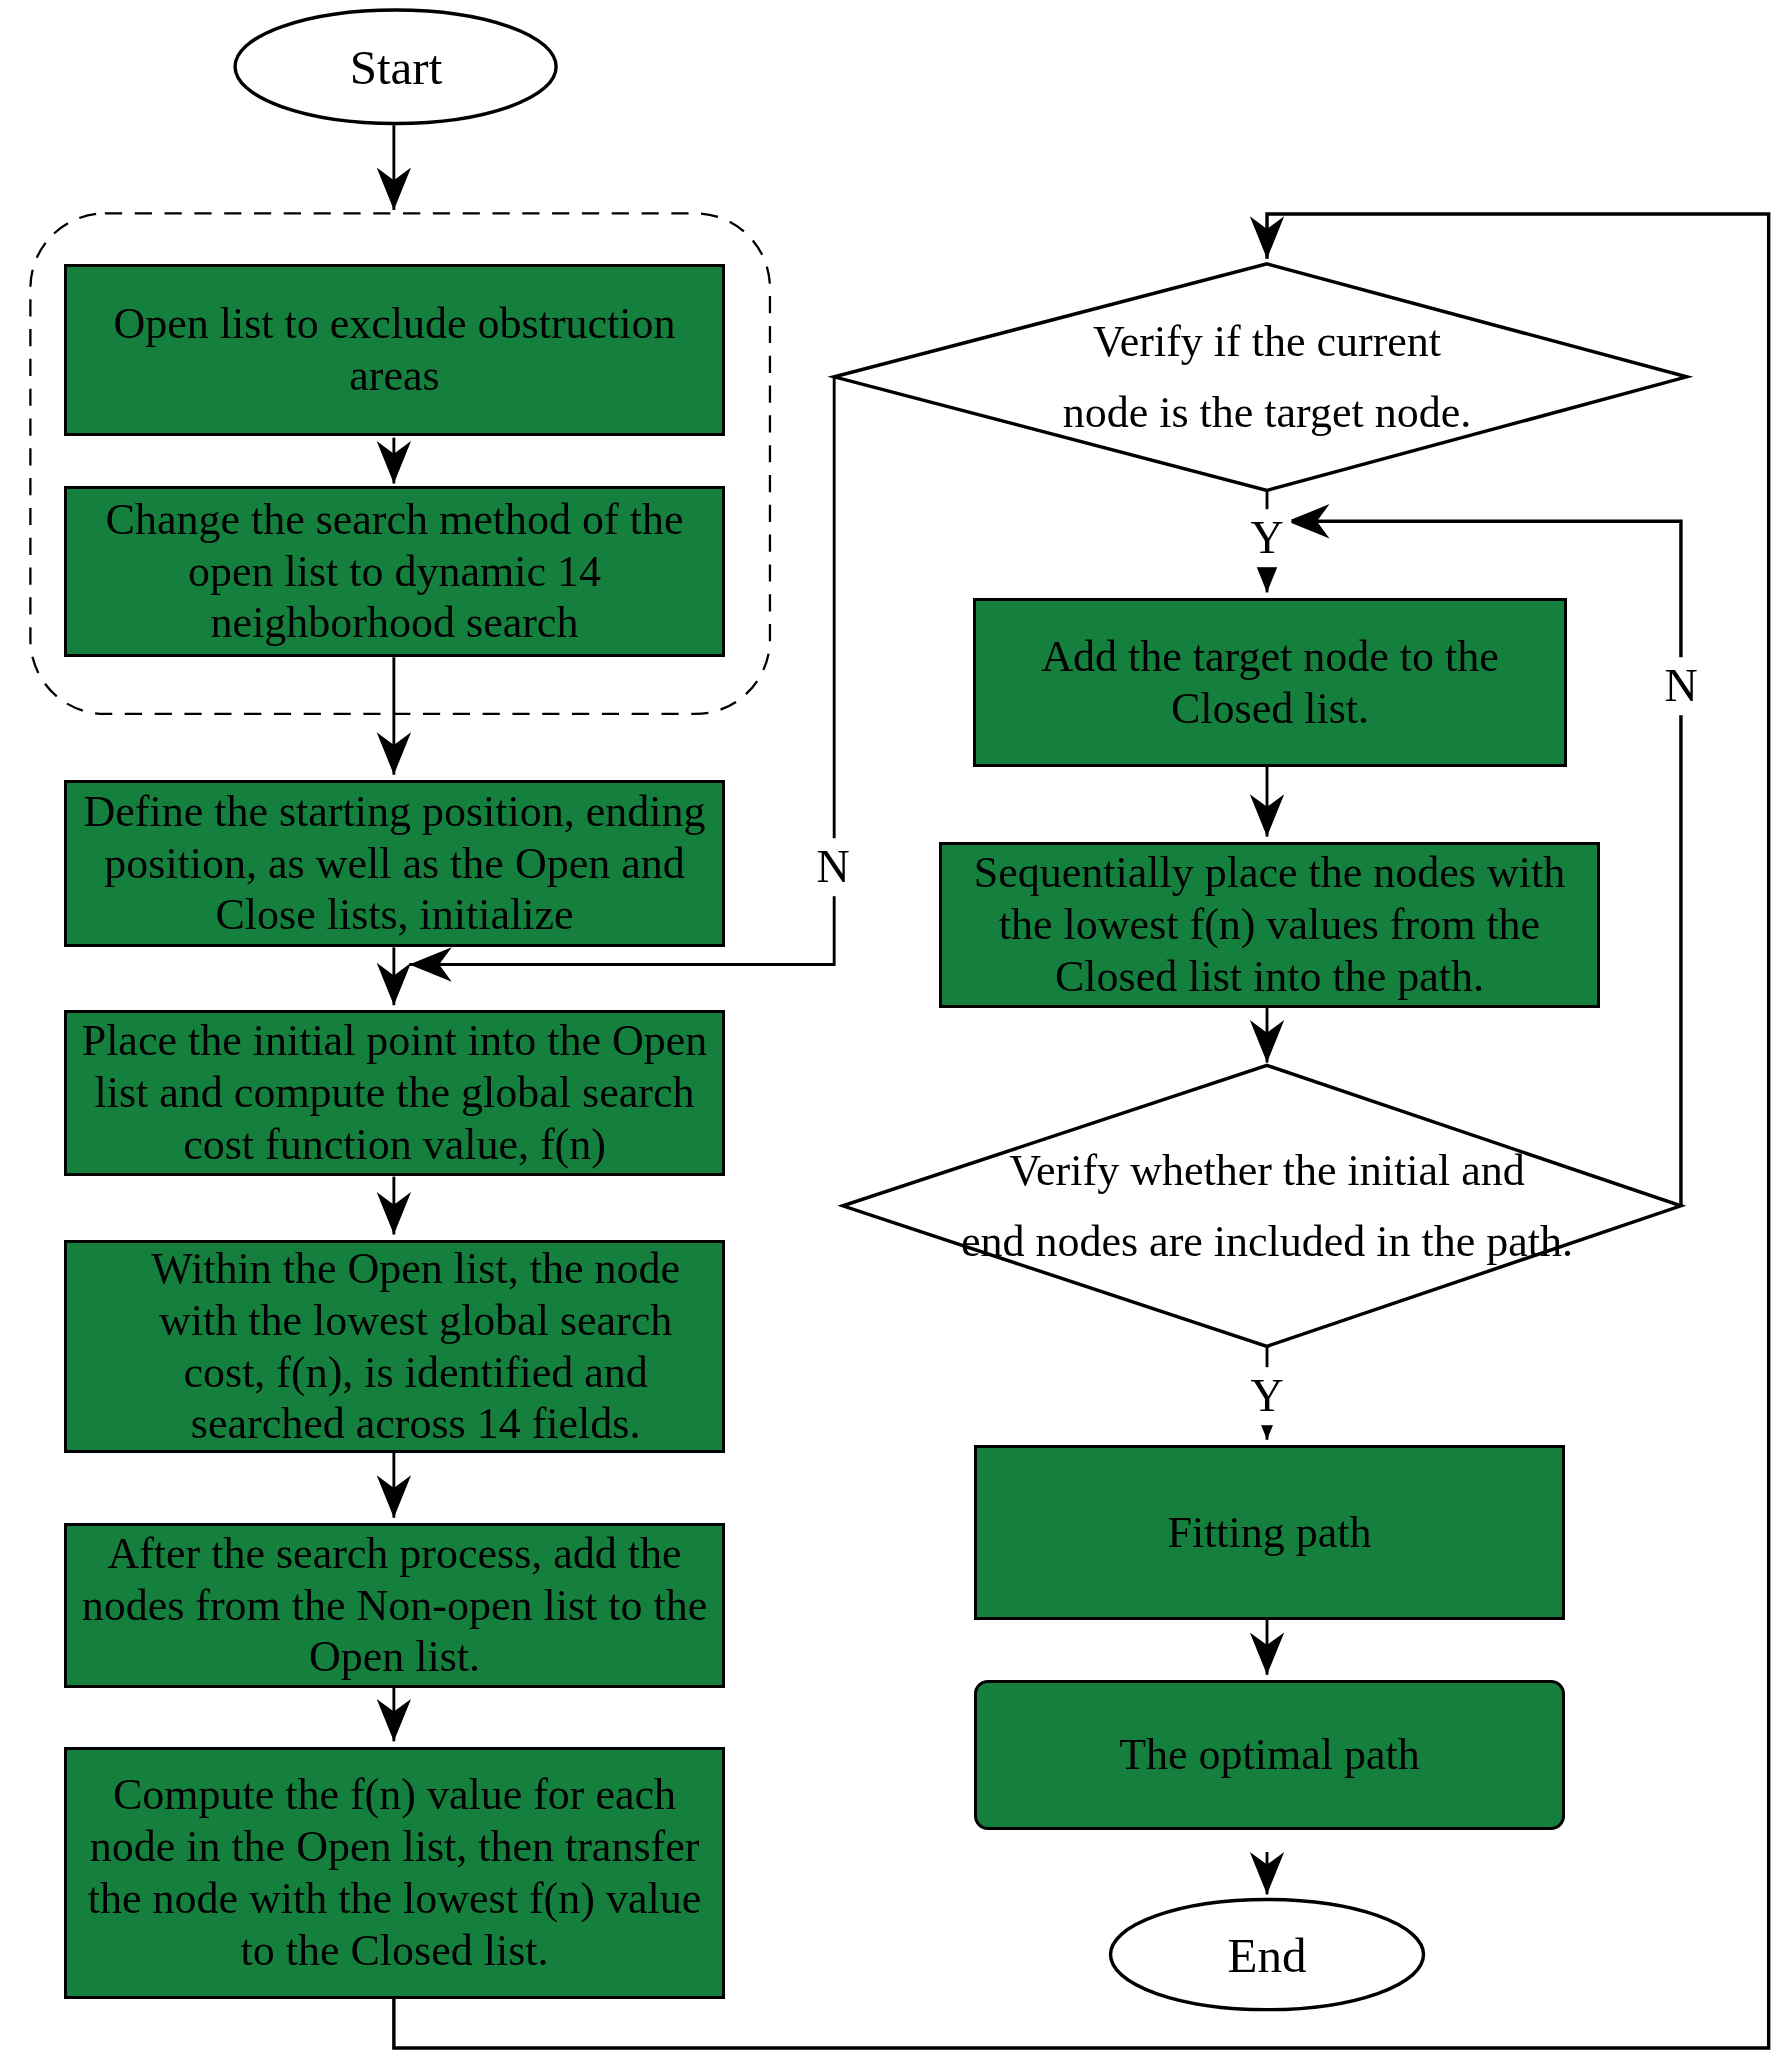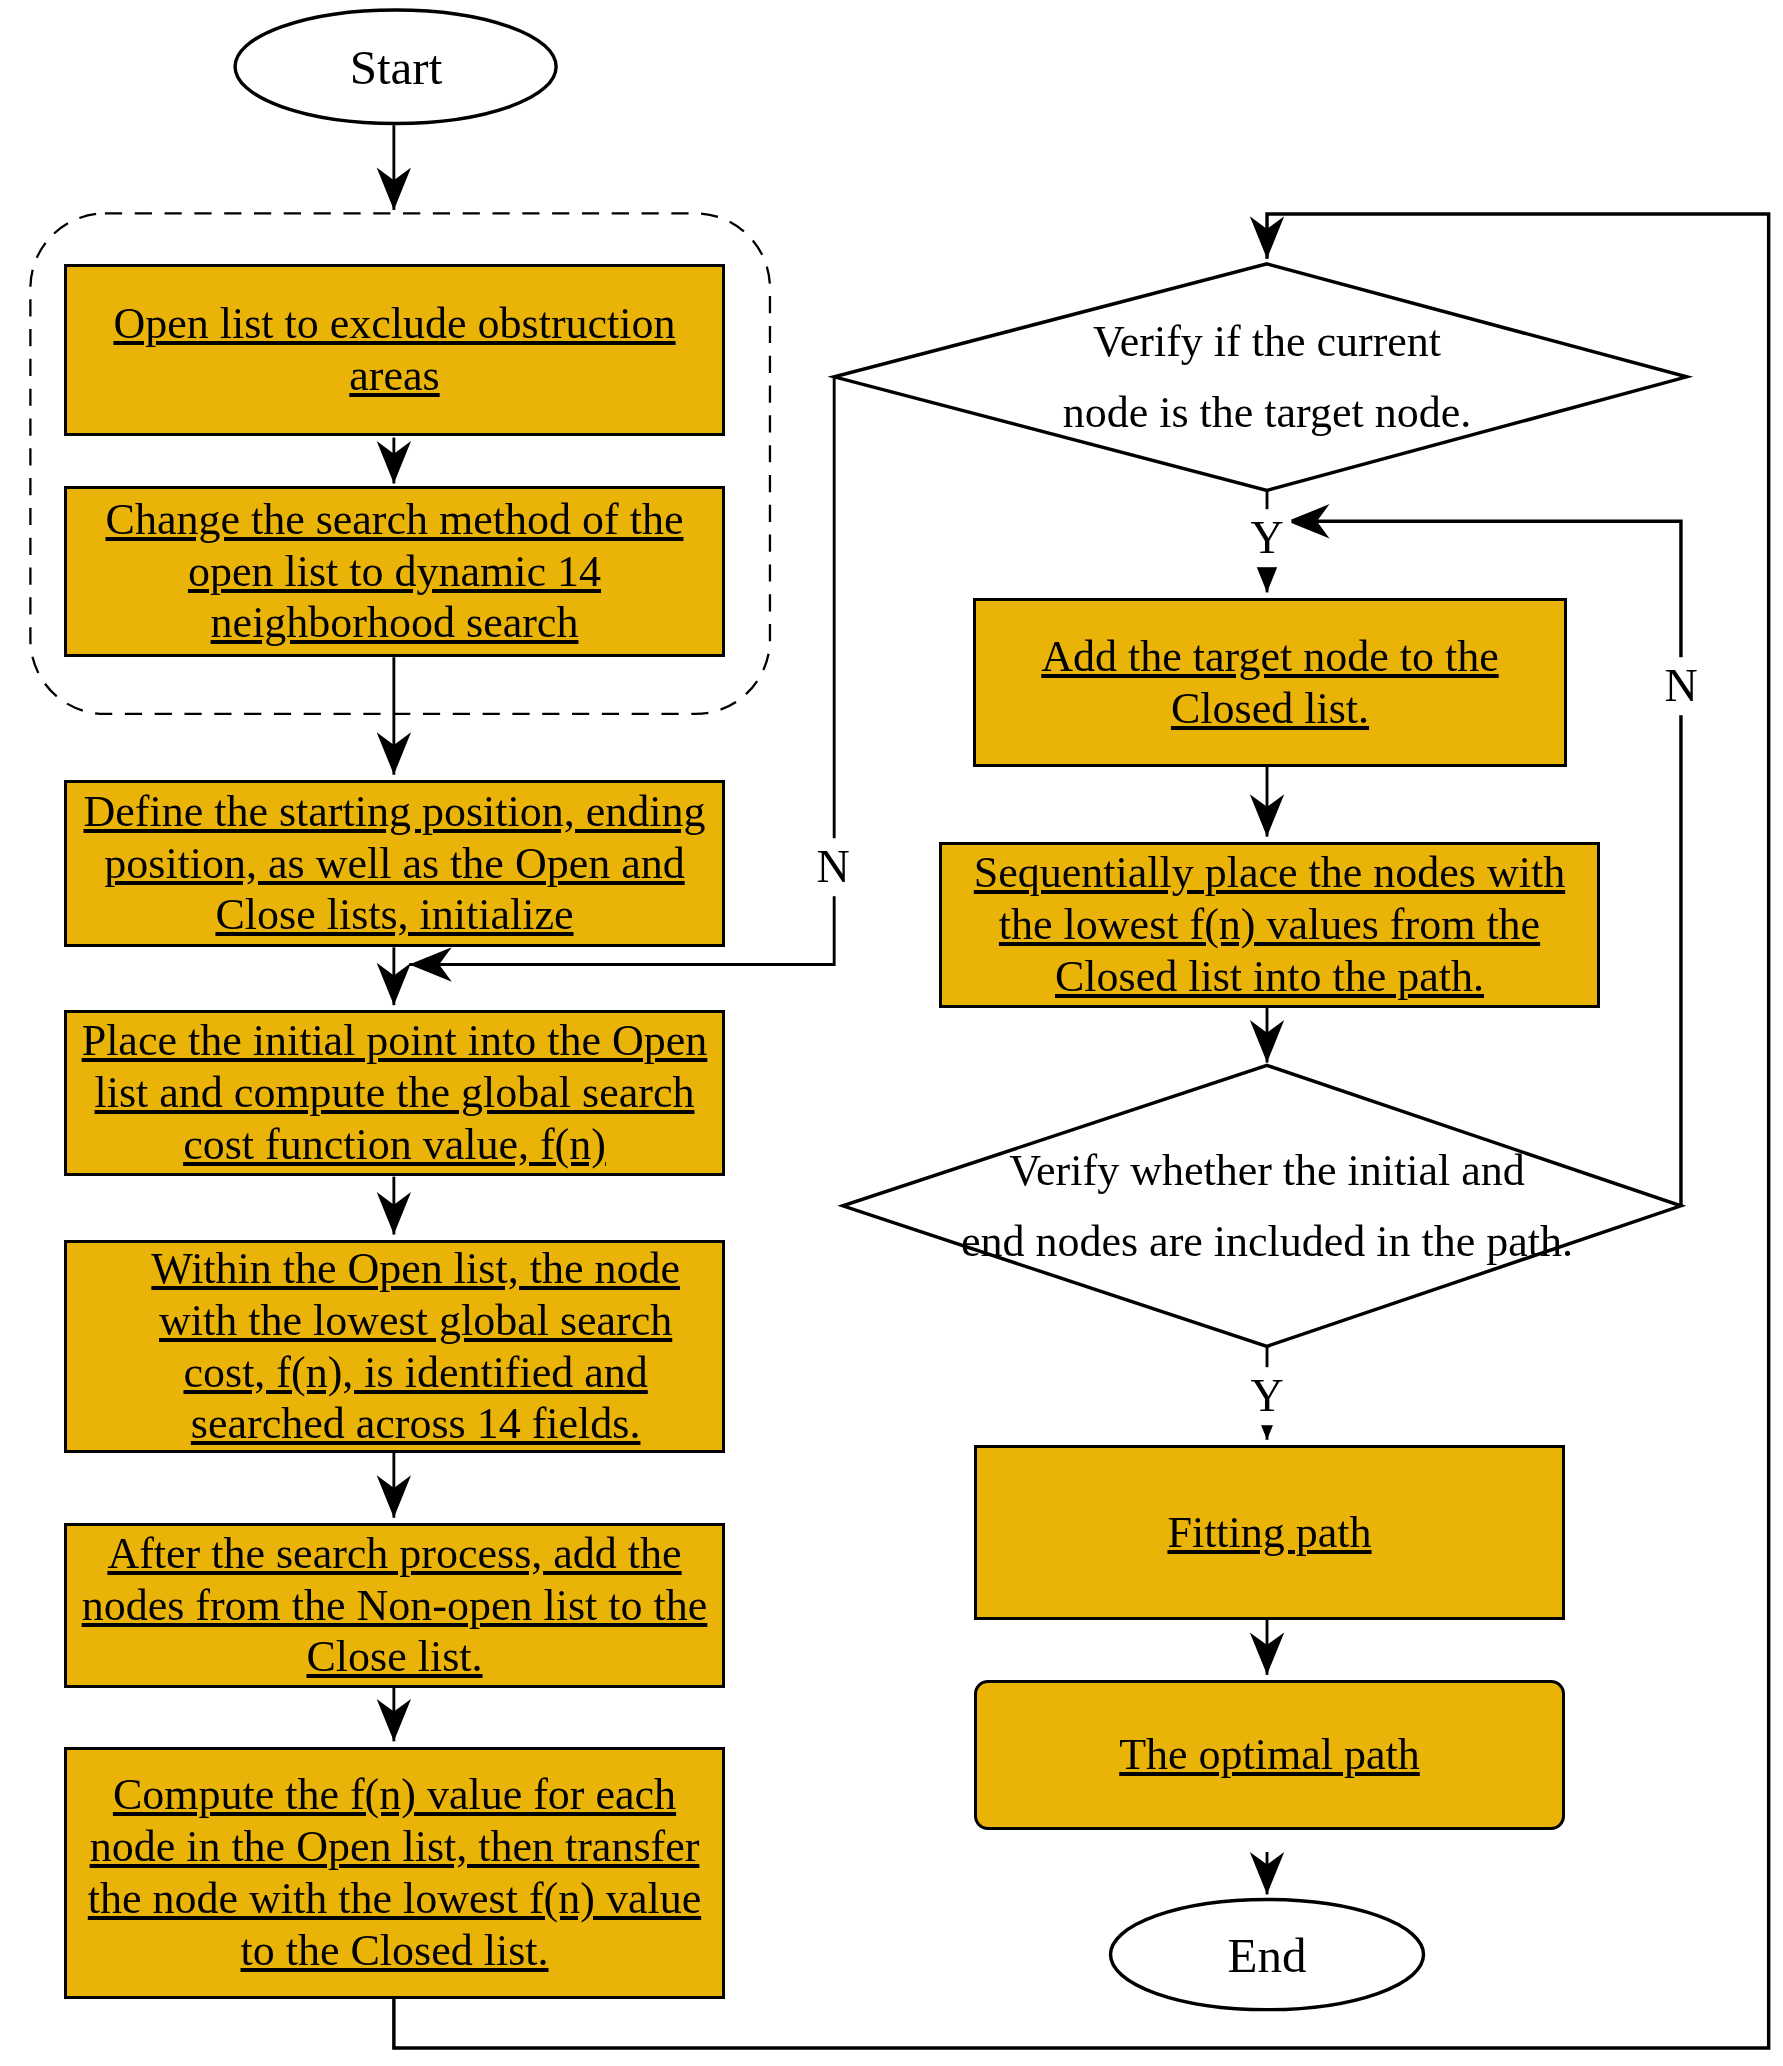--- a/index.html
+++ b/index.html
@@ -1,21 +1,21 @@
 <!DOCTYPE html>
 <html style="font-size:9.2px"><head>
 <meta charset="utf-8">
 <style>
   html,body{margin:0;padding:0;background:#ffffff;width:1783px;height:2066px;}
   .canvas{position:relative;width:1783px;height:2066px;background:#fff;overflow:hidden;
           font-family:"Liberation Serif","DejaVu Serif",serif;color:#000;}
   svg.wires{position:absolute;left:0;top:0;z-index:1;}
-  .box{position:absolute;z-index:2;background:#eab308;border:3.4px solid #000;box-sizing:border-box;
+  .box{position:absolute;z-index:2;background:#15803d;border:3.4px solid #000;box-sizing:border-box;
        display:flex;align-items:center;justify-content:center;text-align:center;
-       font-size:44px;line-height:1.18;padding:0 5.7px;text-decoration:underline;}
+       font-size:44px;line-height:1.18;padding:0 5.7px;}
   .shape-text{position:absolute;z-index:2;transform:translate(-50%,-50%);
        display:flex;flex-direction:column;align-items:center;justify-content:center;
        text-align:center;font-size:44px;line-height:1.22;white-space:nowrap;gap:17px;}
   .terminal-text{position:absolute;z-index:2;transform:translate(-50%,-50%);
        font-size:49px;text-align:center;}
   .edge-label{position:absolute;z-index:3;transform:translate(-50%,-50%);
        font-size:46px;background:#fff;padding:2.3px 8px;text-align:center;}
 </style>
 </head>
 <body>
@@ -67,21 +67,21 @@
   <div class="box" style="left:64px;top:780px;width:661px;height:167px;">
     <span>Define the starting position, ending position, as well as the Open and Close lists, initialize</span>
   </div>
   <div class="box" style="left:64px;top:1010px;width:661px;height:166px;">
     <span>Place the initial point into the Open list and compute the global search cost function value, f(n)</span>
   </div>
   <div class="box" style="left:64px;top:1240px;width:661px;height:213px;padding-left:48px;">
     <span>Within the Open list, the node with the lowest global search cost, f(n), is identified and searched across 14 fields.</span>
   </div>
   <div class="box" style="left:64px;top:1523px;width:661px;height:165px;">
-    <span>After the search process, add the nodes from the Non-open list to the Close list.</span>
+    <span>After the search process, add the nodes from the Non-open list to the Open list.</span>
   </div>
   <div class="box" style="left:64px;top:1747px;width:661px;height:252px;">
     <span>Compute the f(n) value for each node in the Open list, then transfer the node with the lowest f(n) value to the Closed list.</span>
   </div>
 
   <div class="box" style="left:973px;top:598px;width:594px;height:169px;">
     <span>Add the target node to the Closed list.</span>
   </div>
   <div class="box" style="left:974px;top:1445px;width:591px;height:175px;">
     <span>Fitting path</span>

